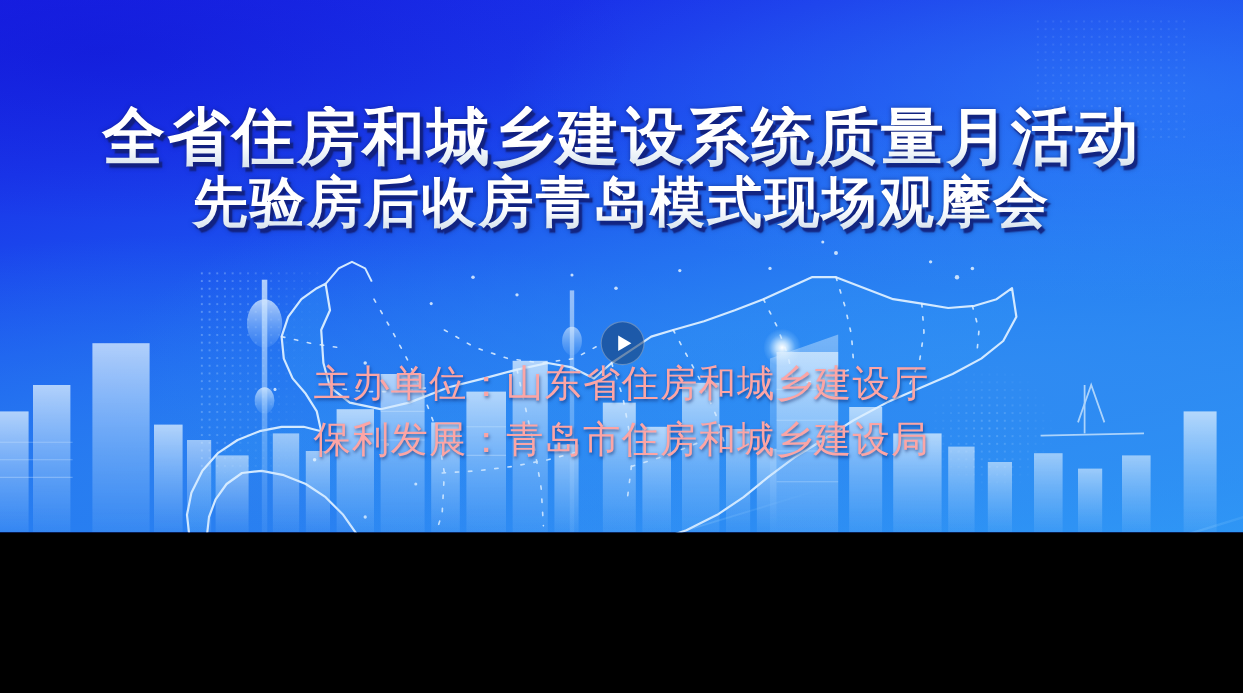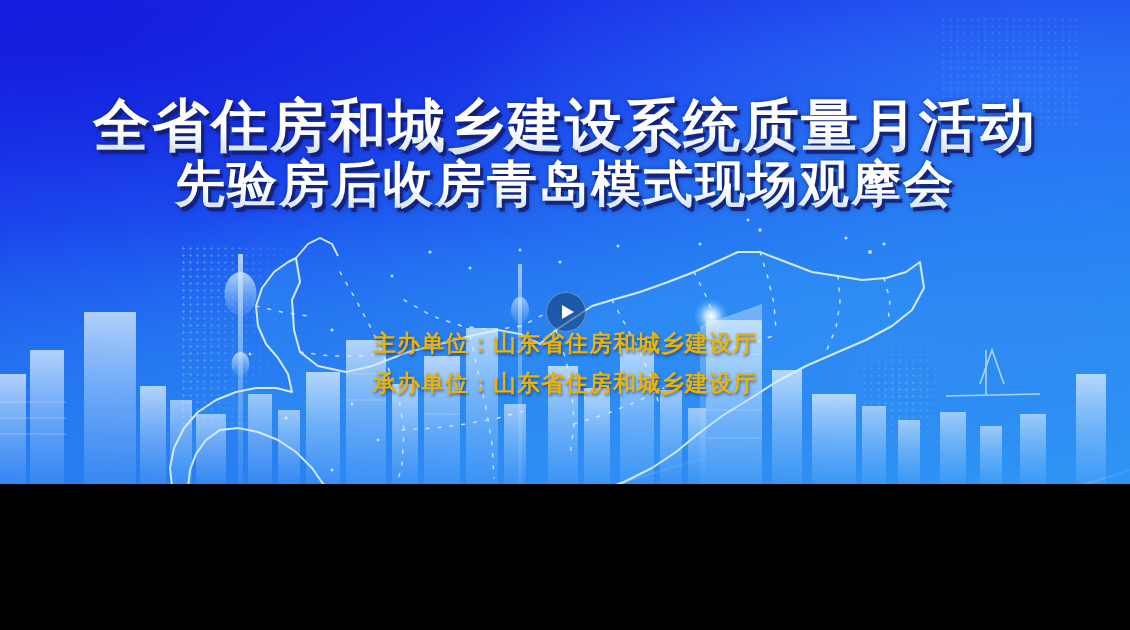--- a/index.html
+++ b/index.html
@@ -85,23 +85,23 @@
     width:0;height:0;margin-left:3px;
     border-left:12px solid #ffffff;
     border-top:7.5px solid transparent;
     border-bottom:7.5px solid transparent;
   }
 
   
   .credits{position:absolute;left:0;top:332px;width:1130px;text-align:center;}
   .credit-line{
     font-family:"DejaVu Sans","Liberation Sans",sans-serif;
-    font-weight:bold;
-    font-size:23px;
-    color:#eab308;
+    font-weight:normal;
+    font-size:34px;
+    color:#fca5a5;
     letter-spacing:1px;
     line-height:1;
     margin-bottom:17px;
     text-shadow:1px 2px 3px rgba(10,30,95,.55);
     white-space:nowrap;
   }
 
   
   .footer{
     position:absolute;left:0;top:568px;width:1130px;text-align:center;
@@ -305,19 +305,19 @@
     <div class="title l1">全省住房和城乡建设系统质量月活动</div>
     <div class="title l2">先验房后收房青岛模式现场观摩会</div>
   </div>
 
   <div class="play-btn">
     <span class="tri"></span>
   </div>
 
   <div class="credits">
     <div class="credit-line">主办单位：山东省住房和城乡建设厅</div>
-    <div class="credit-line">承办单位：山东省住房和城乡建设厅</div>
+    <div class="credit-line">保利发展：青岛市住房和城乡建设局</div>
   </div>
 
 
   <div class="caret"></div>
 
 </div>
 
 </body></html>

